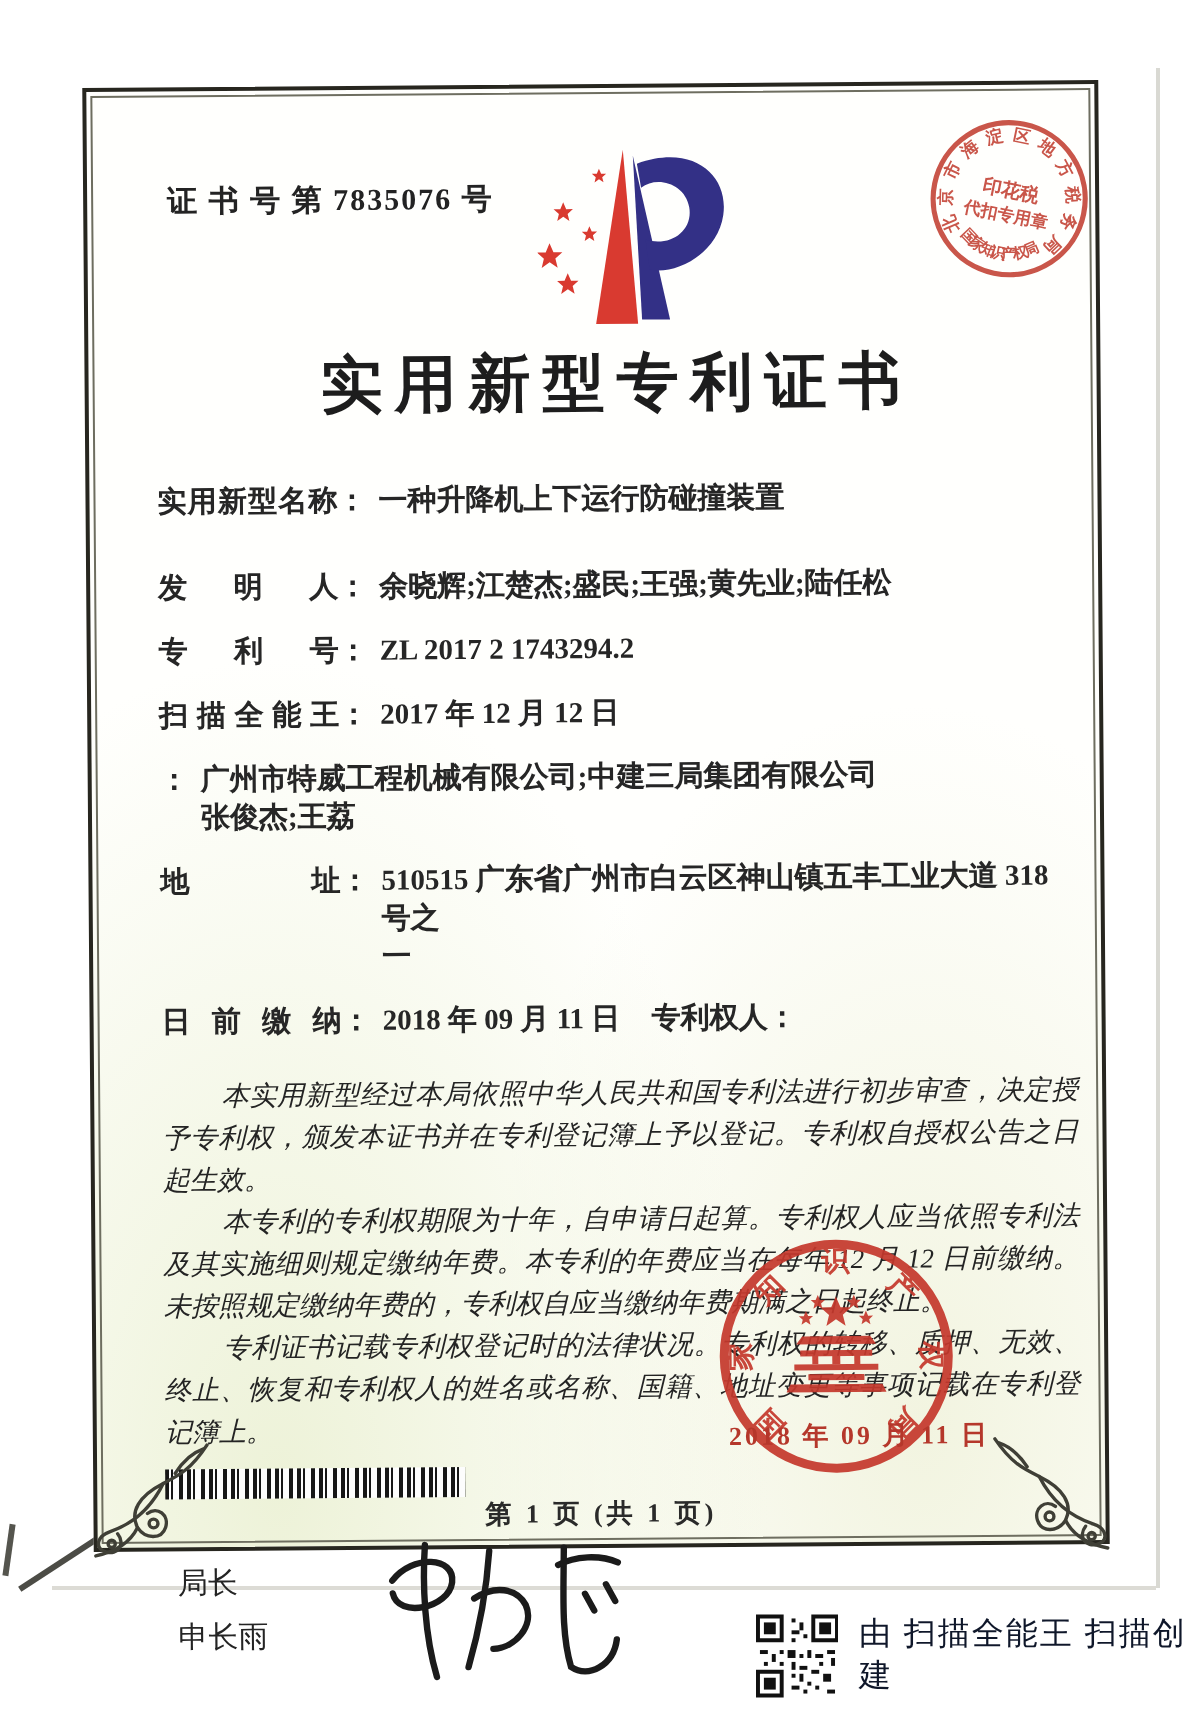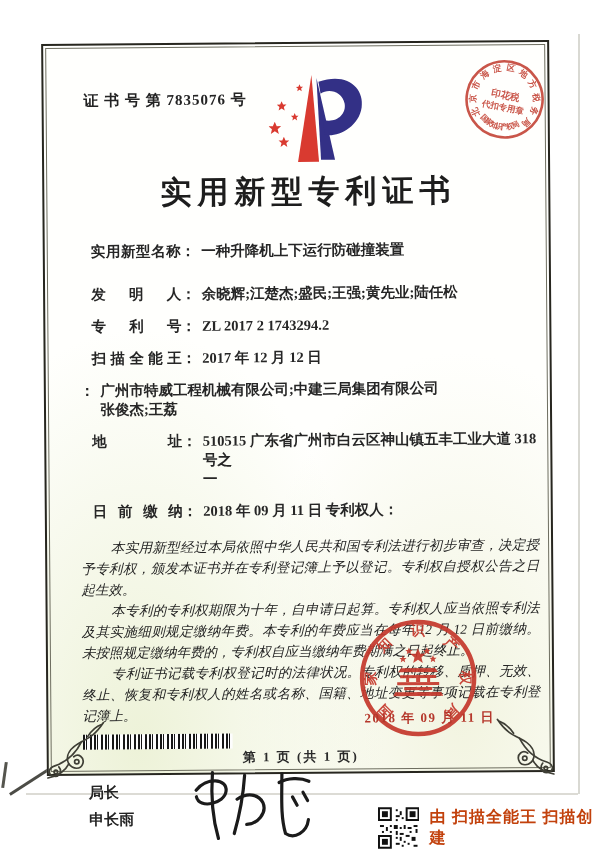--- a/index.html
+++ b/index.html
@@ -38,51 +38,51 @@
   .cert-no{font-size:15px;font-weight:700;letter-spacing:1px;margin-left:6px;color:#232323;}
 
   .logo{position:absolute;left:225px;top:28px;}
 
   .title{margin-top:62px;text-align:center;font-size:31px;font-weight:700;letter-spacing:6px;color:#1d1d1d;}
 
   
   .fields{margin-top:28px;font-size:14.5px;font-weight:700;line-height:19px;color:#262626;}
   .f-row{display:flex;margin-bottom:13px;}
   .f-row.gap-lg{margin-bottom:24px;}
-  .f-label{display:inline-block;width:90px;text-align:justify;text-align-last:justify;flex:0 0 90px;margin-left:12px;}
+  .f-label{display:inline-block;width:90px;text-align:justify;text-align-last:justify;flex:0 0 90px;}
   .f-colon{flex:0 0 auto;margin-right:6px;}
   .f-value{flex:1;white-space:pre-line;}
   .f-row.two-col{display:flex;}
   .grant-right{margin-left:auto;display:flex;flex:0 0 215px;}
 
   
   .body-text{margin-top:16px;font-size:13.5px;font-style:italic;line-height:21px;
     text-align:justify;color:#242424;padding-right:2px;}
   .body-text p{margin:0;text-indent:2.2em;}
 
   
   .barcode{margin-top:8px;width:150px;height:15px;
     background:repeating-linear-gradient(90deg,#161616 0 2px,#fdfdfd 2px 3px,#161616 3px 4px,#fdfdfd 4px 7px,#161616 7px 9px,#fdfdfd 9px 11px);}
   .sign-row{display:flex;margin-top:30px;align-items:flex-start;}
-  .sign-block{font-size:15px;font-weight:700;line-height:27px;color:#242424;margin-left:6px;}
+  .sign-block{font-size:15px;font-weight:400;line-height:27px;color:#242424;margin-left:6px;}
   .signature{margin-left:42px;margin-top:-16px;transform:rotate(-2deg);}
 
   
   .seal-bottom{position:absolute;left:308px;top:573px;opacity:0.92;z-index:4;}
   .seal-date{position:absolute;left:316px;top:666px;z-index:5;color:#b5372b;
     font-size:13px;font-weight:700;letter-spacing:1.5px;}
   .stamp-top{position:absolute;left:419px;top:15px;opacity:0.85;transform:rotate(12deg);z-index:4;}
 
   .page-footer{position:absolute;left:0;right:0;bottom:6px;text-align:center;
     font-size:13px;font-weight:700;letter-spacing:2px;color:#2a2a2a;}
 
   
   .watermark{position:absolute;left:378px;top:806px;display:flex;align-items:center;}
   .wm-text{margin-left:10px;font-family:"Liberation Sans","DejaVu Sans",sans-serif;
-    font-size:16px;font-weight:700;color:#c2410c;letter-spacing:1px;}
+    font-size:16px;font-weight:400;color:#0f172a;letter-spacing:1px;}
 </style>
 </head>
 <body>
 
 <div class="edge-right"></div>
 <div class="edge-bottom"></div>
 <div class="corner-dark"></div>
 <div class="corner-dark2"></div>
 
 <div class="frame">

